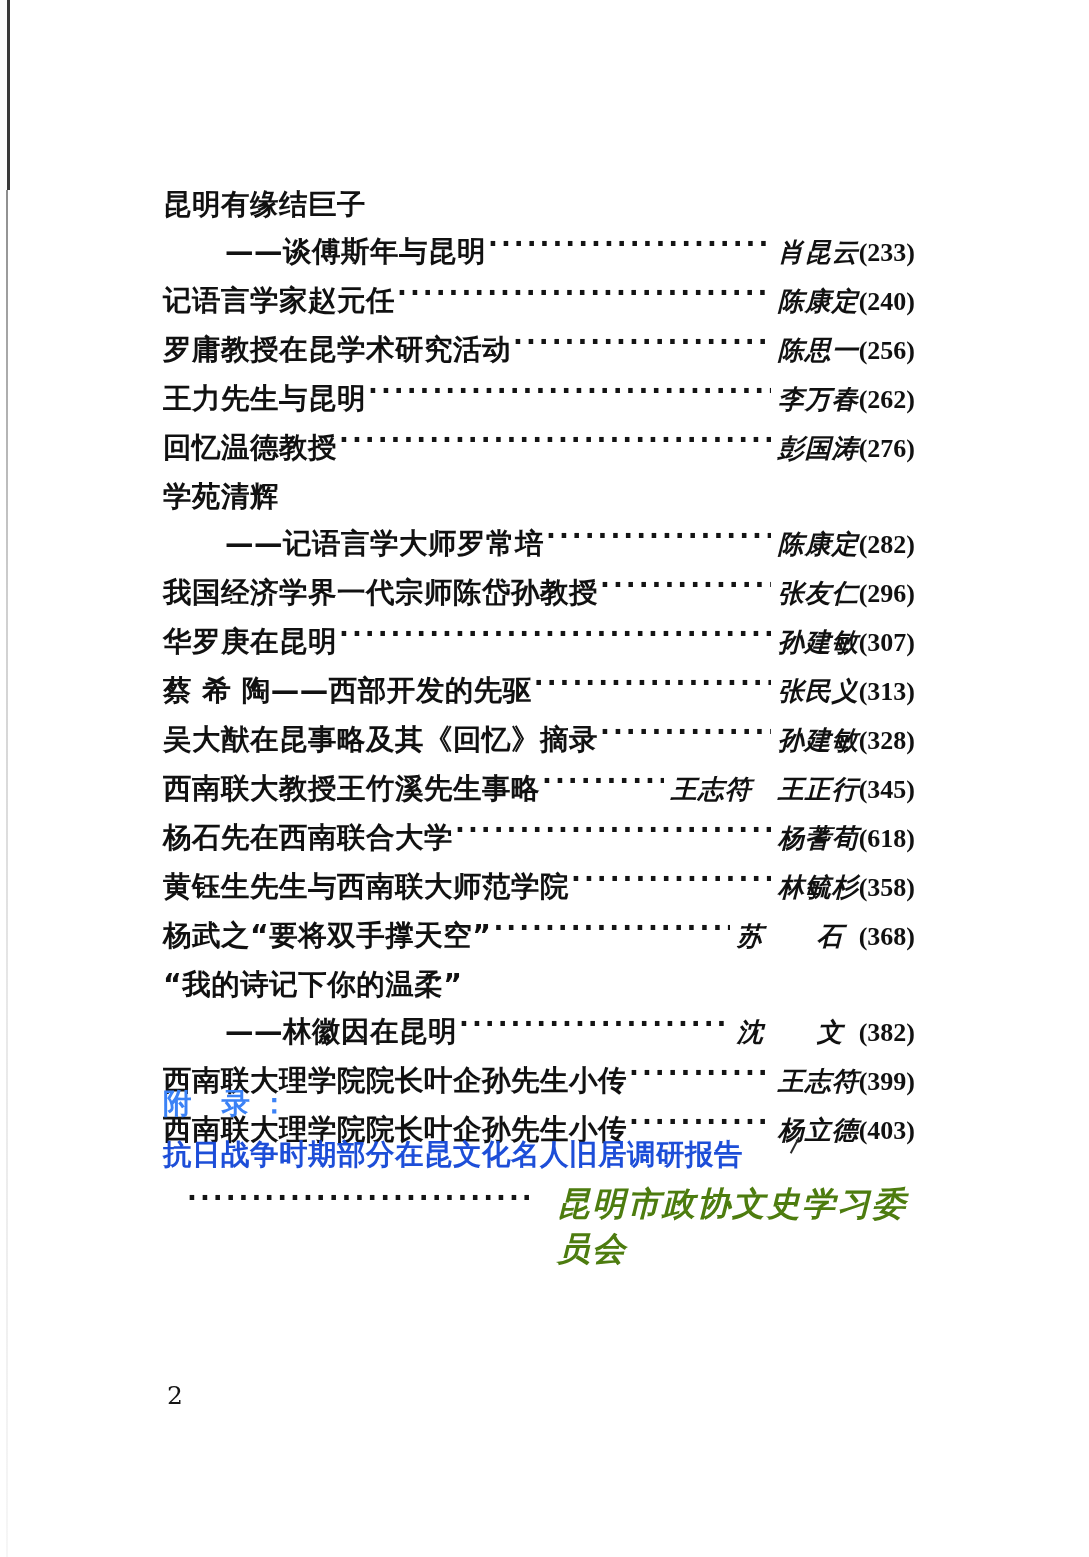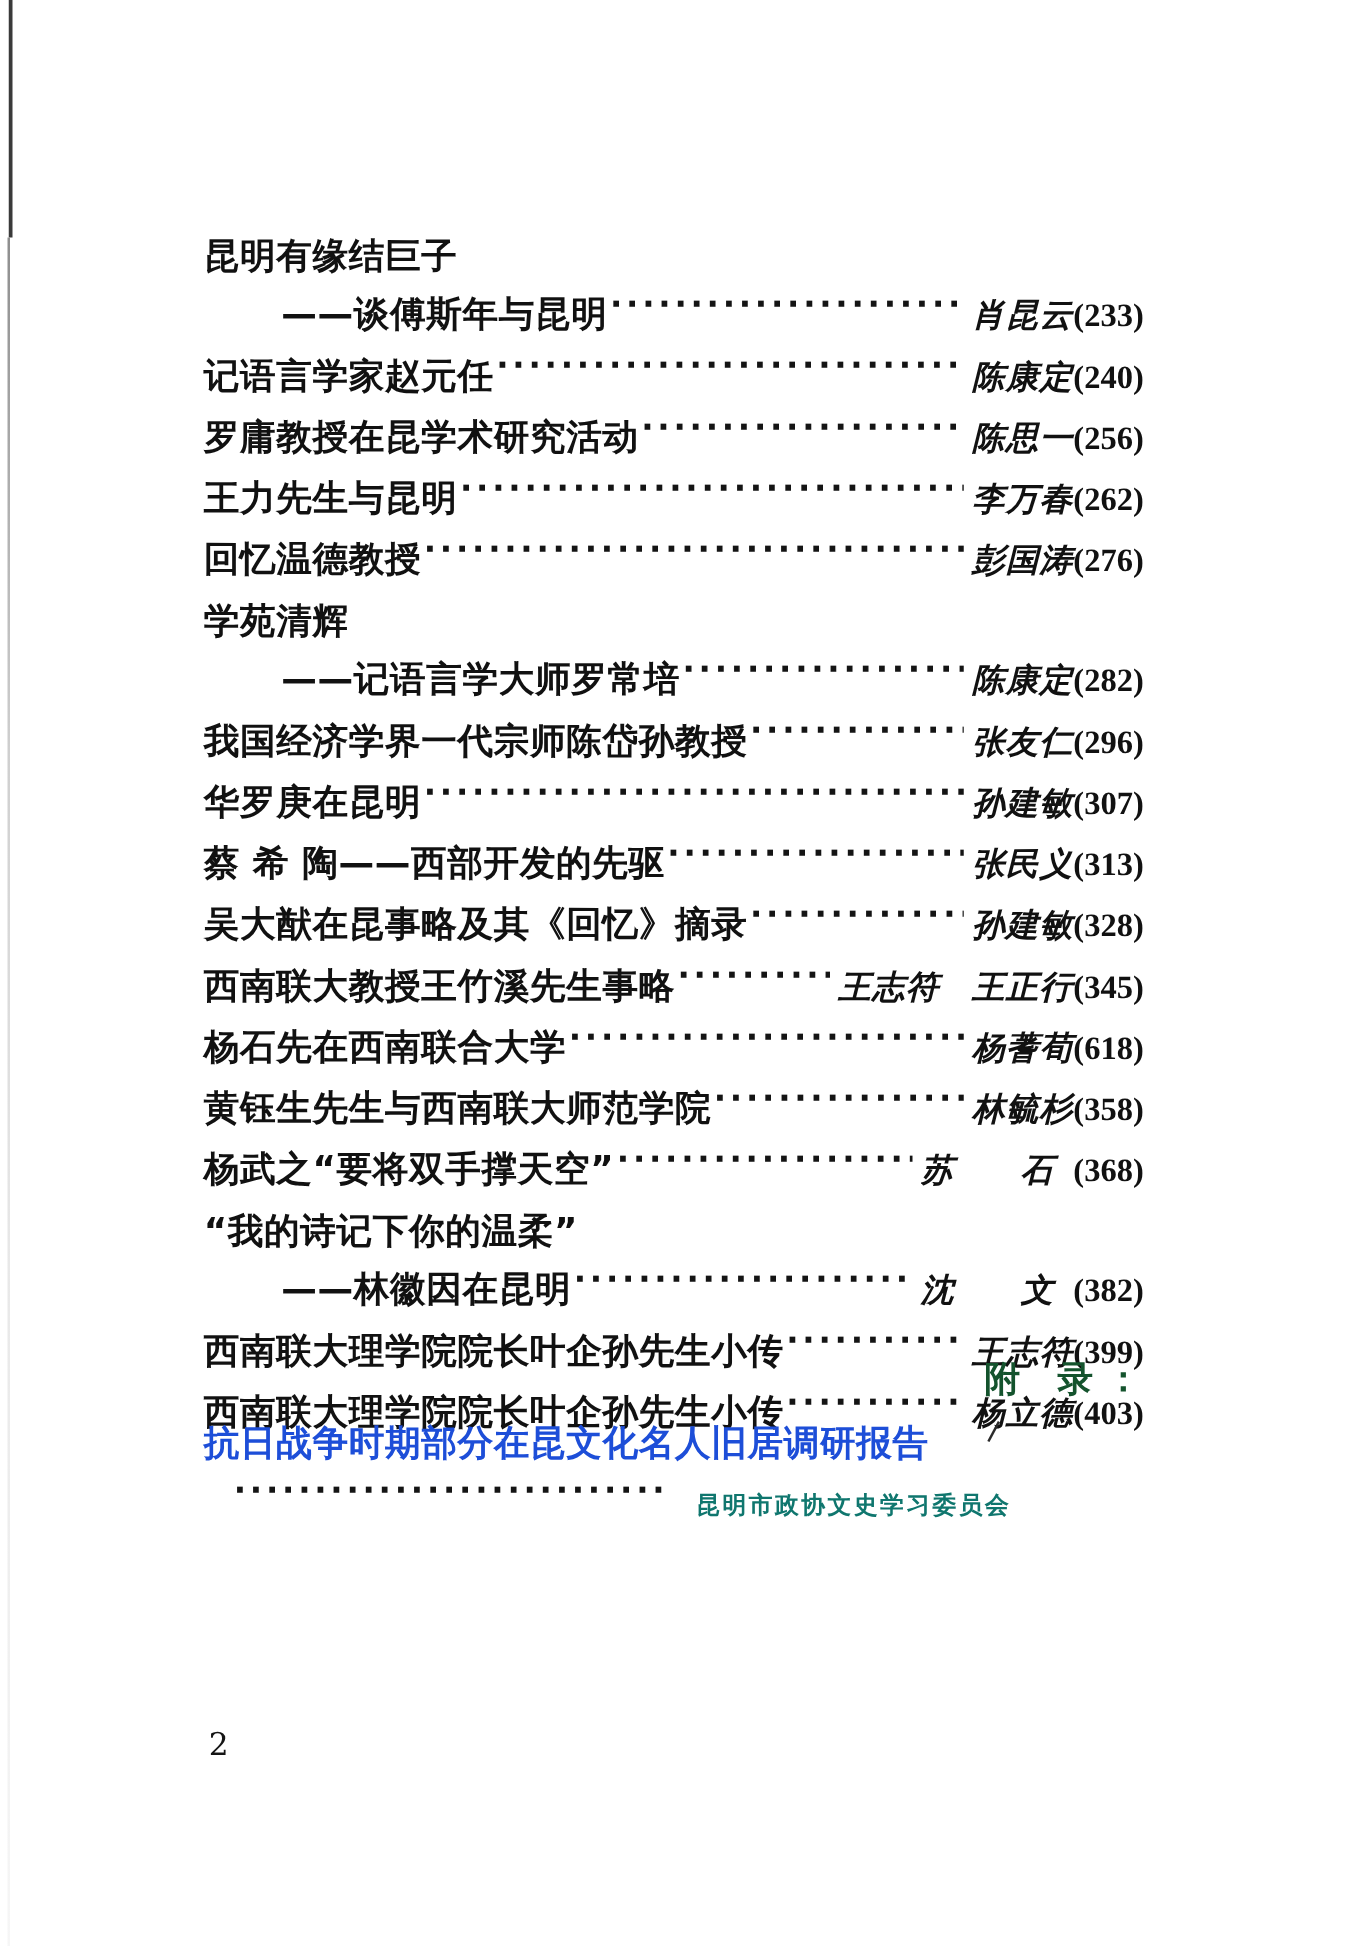--- a/index.html
+++ b/index.html
@@ -126,24 +126,23 @@
   .appendix {
     position: absolute;
     left: 163px;
     top: 1085px;
     width: 760px;
   }
   .appendix-heading {
     font-family: "DejaVu Sans", sans-serif;
     font-weight: bold;
     font-size: 28.5px;
-    color: #14532d;
+    color: #3b82f6;
     letter-spacing: 10px;
     margin-bottom: 13px;
-    text-align: right;
   }
   .appendix-title {
     font-family: "DejaVu Sans", sans-serif;
     font-weight: bold;
     font-size: 28.5px;
     color: #1d4ed8;
     letter-spacing: 0.5px;
     margin-bottom: 8px;
     position: relative;
   }
@@ -176,22 +175,23 @@
     font-family: "DejaVu Sans", sans-serif;
     font-weight: bold;
     font-size: 26px;
     letter-spacing: 3.0px;
     color: #141414;
     white-space: nowrap;
   }
   .appendix-org {
     font-family: "DejaVu Serif", serif;
     font-weight: bold;
-    font-size: 19px;
-    color: #0f766e;
+    font-style: italic;
+    font-size: 33px;
+    color: #4d7c0f;
     letter-spacing: 2px;
     padding-left: 22px;
   }
 
   .folio {
     position: absolute;
     left: 167px;
     top: 1381px;
     font-family: "DejaVu Serif", serif;
     font-size: 25px;

